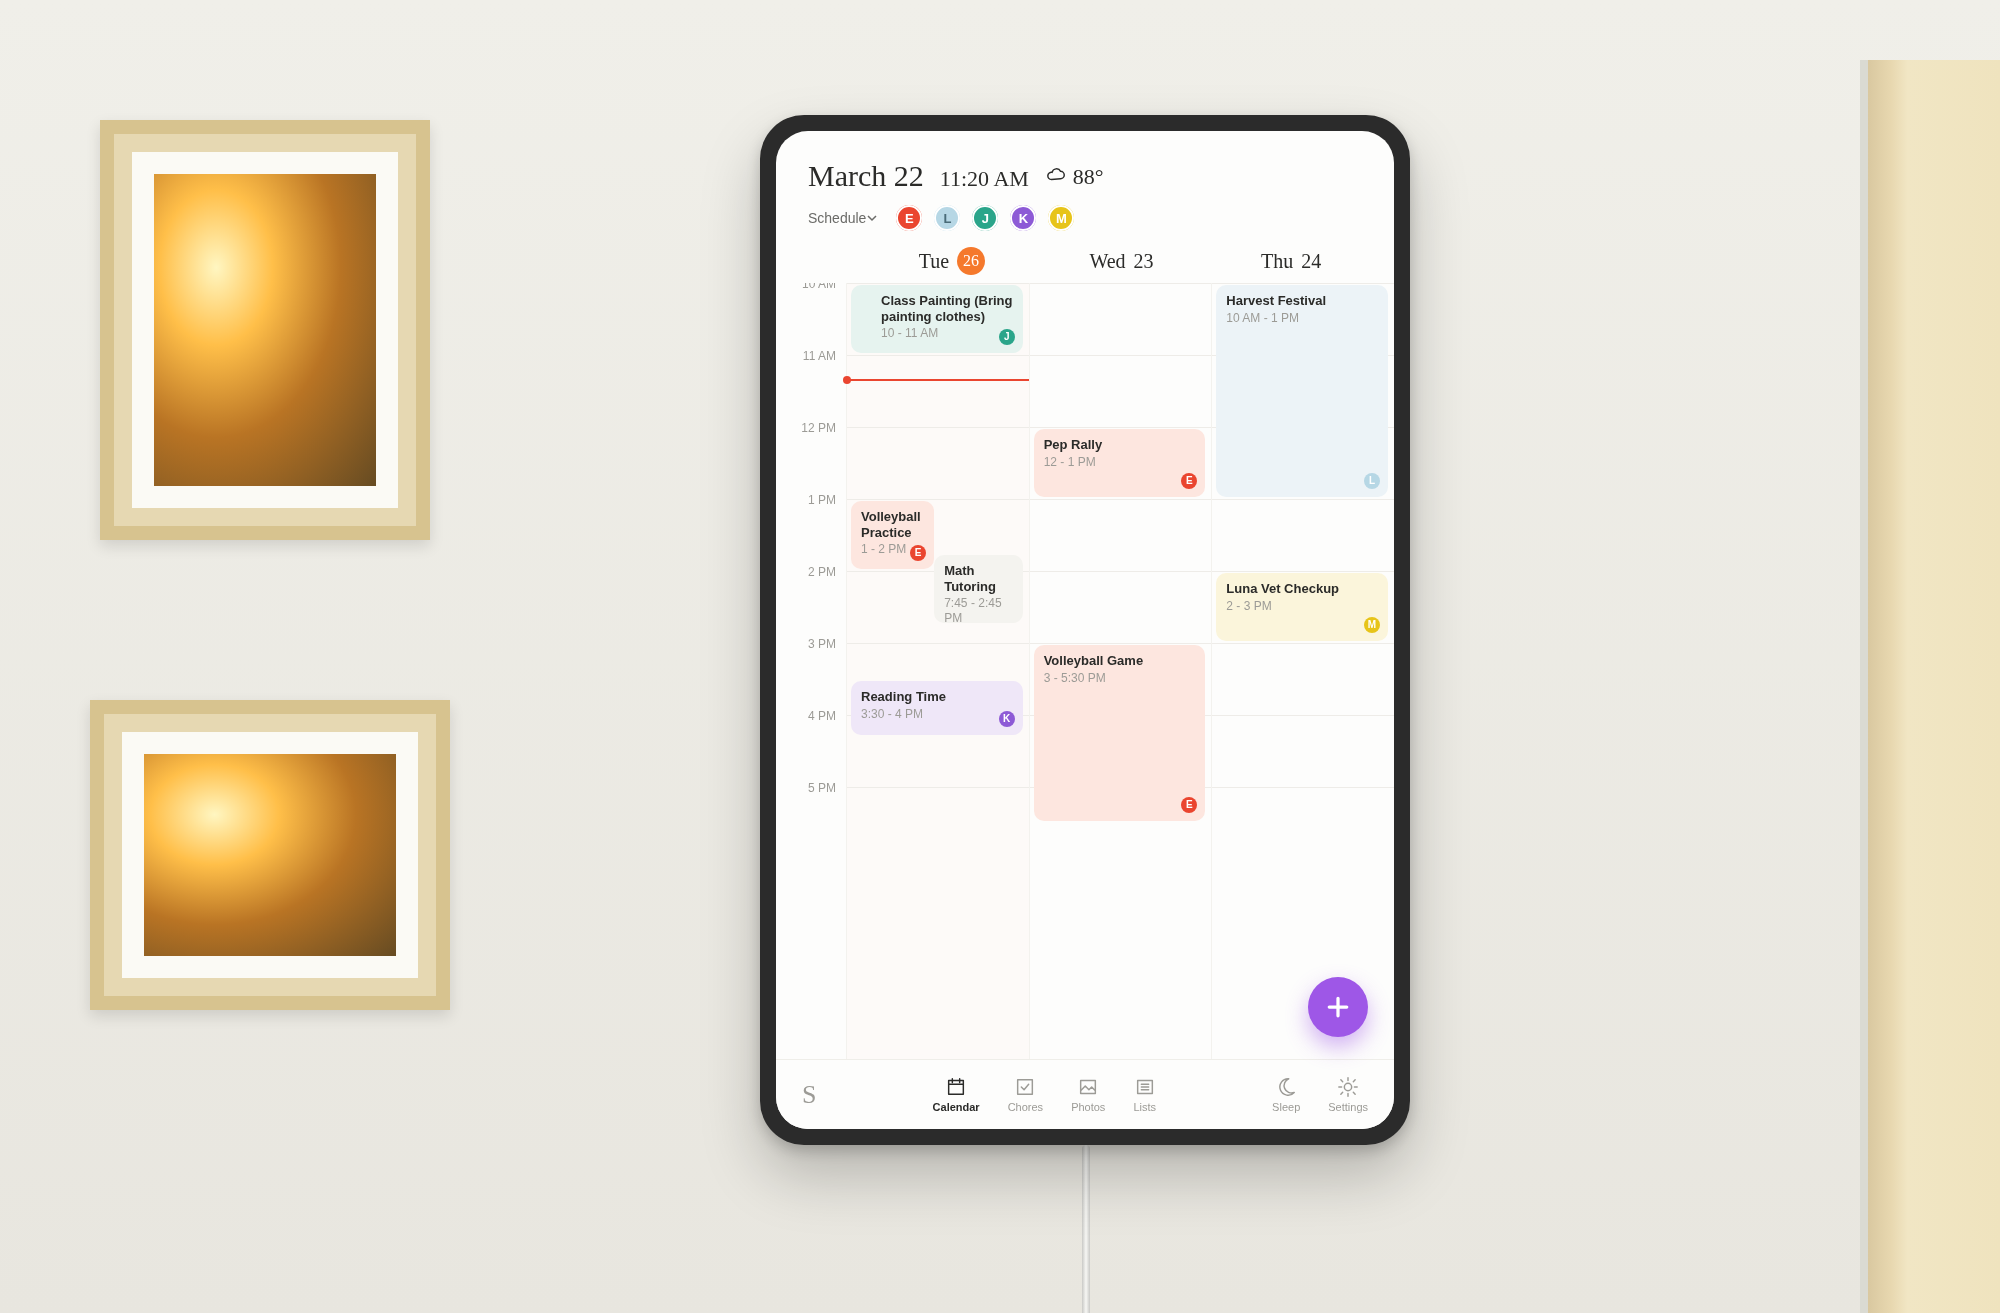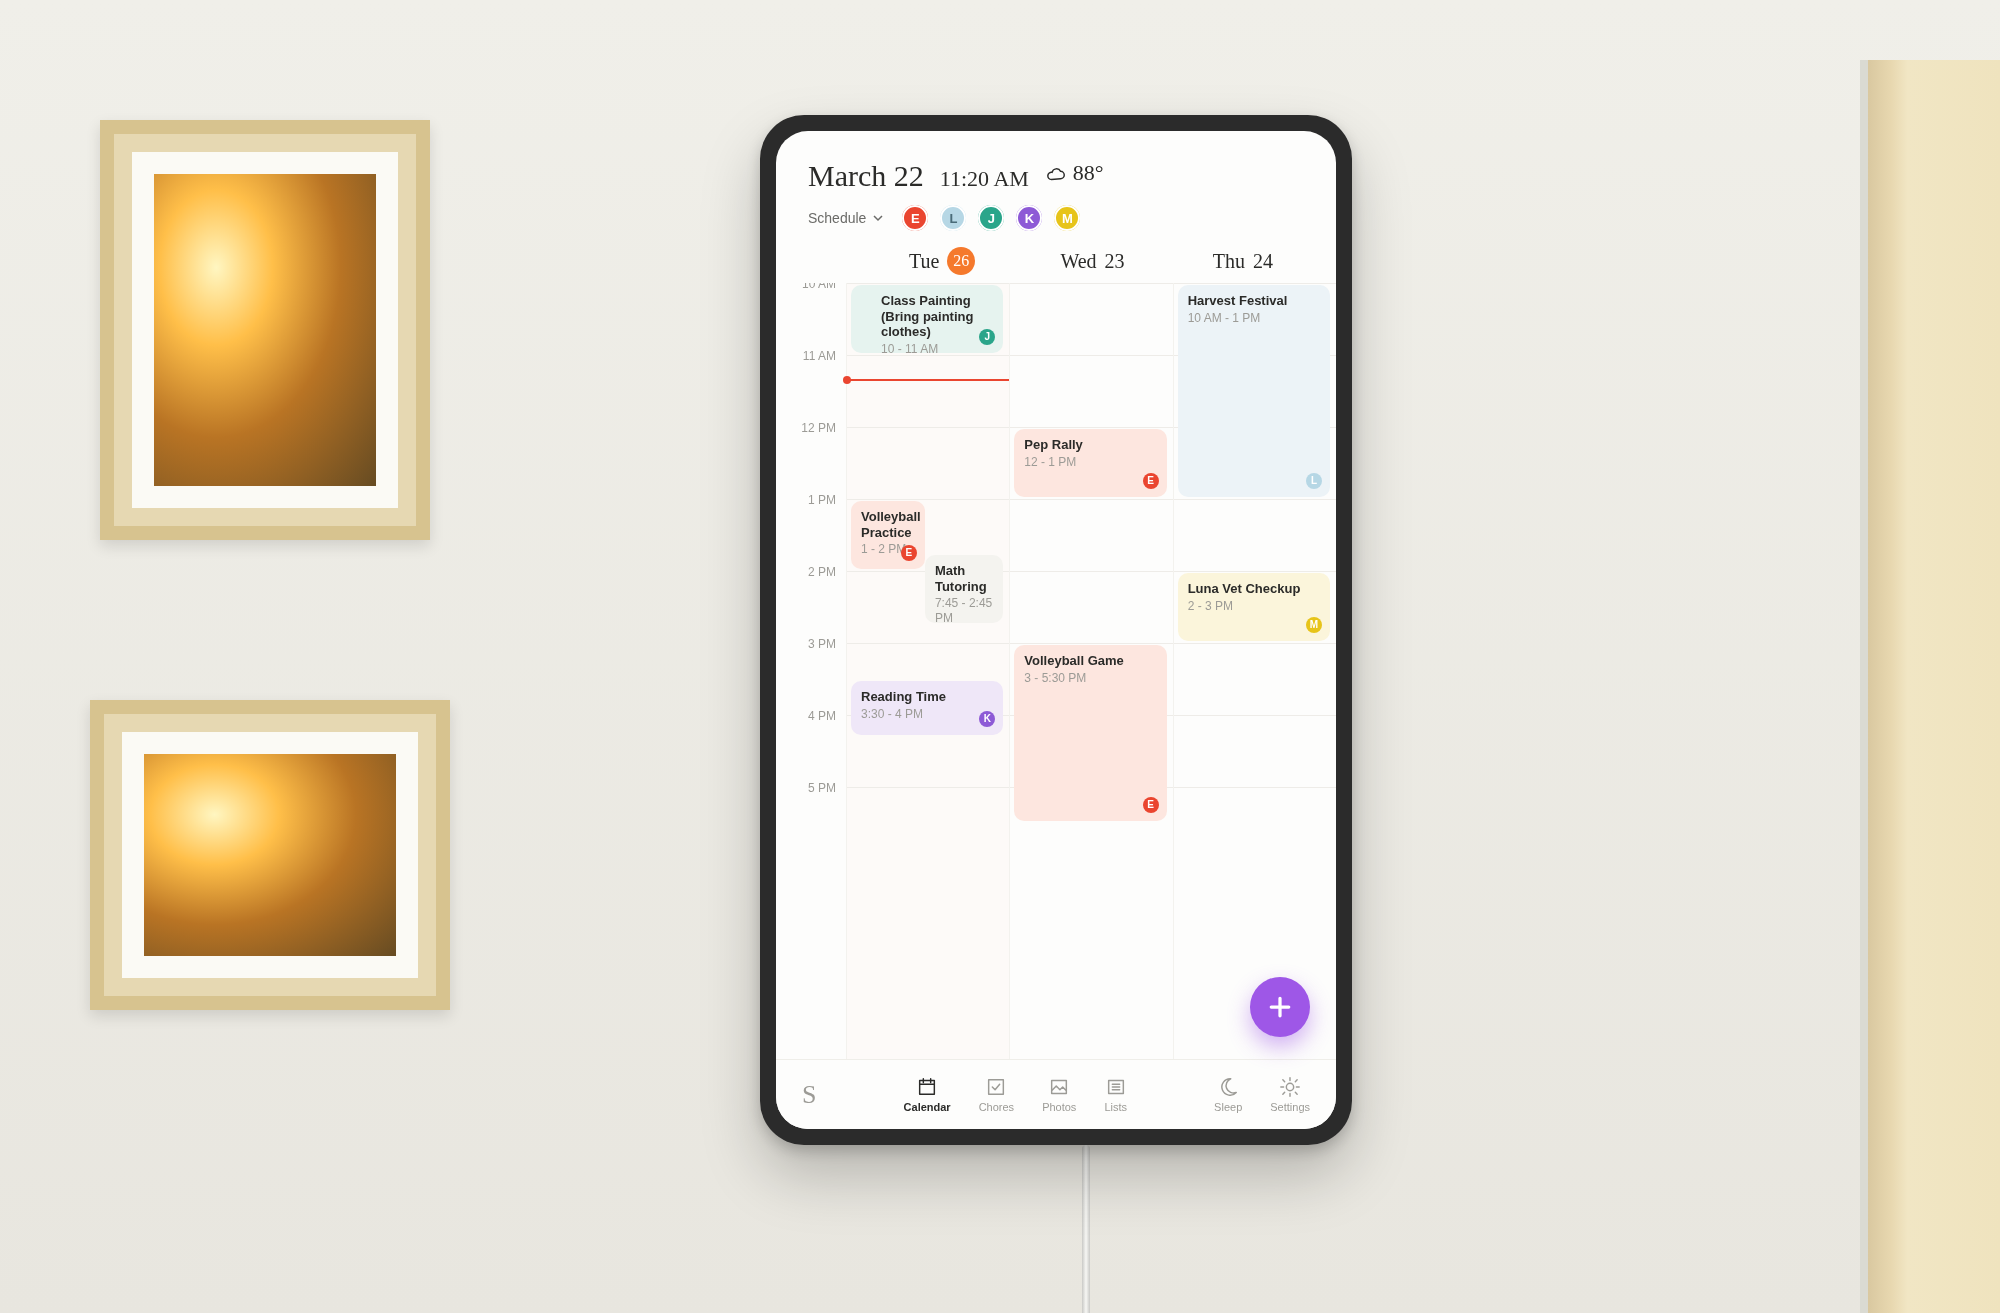--- a/index.html
+++ b/index.html
@@ -43,39 +43,39 @@
     radial-gradient(ellipse at 28% 30%, #fff6c1 0%, #ffbf49 25%, #b97424 55%, #664b22 100%);
     filter: blur(0.5px);
   }
   .frame.top { left:100px; top:120px; width:330px; height:420px; }
   .frame.bot { left:90px;  top:700px; width:360px; height:310px; }
   .cord { position:absolute; left:1082px; top:1145px; width:8px; height:190px;
     background:linear-gradient(90deg,#c9c9c6,#f7f7f4,#c9c9c6); border-radius:4px; }
 
   
   .device {
-    position:absolute; left:760px; top:115px; width:592px; height:1030px;
+    position:absolute; left:760px; top:115px; width:650px; height:1030px;
     border-radius:44px; background:var(--bezel); padding:16px;
     box-shadow: 0 30px 60px rgba(0,0,0,.22), 0 6px 14px rgba(0,0,0,.18);
   }
   .screen {
     position:relative; width:100%; height:100%; border-radius:32px;
     background:var(--screen-bg); overflow:hidden; display:flex; flex-direction:column;
   }
 
   
   .status-row { display:flex; align-items:baseline; gap:16px; padding:28px 32px 0 32px; }
   .status-date { font-family: Georgia, "Times New Roman", serif; font-size:30px; color:var(--text-dark); }
   .status-time { font-family: Georgia, serif; font-size:22px; color:var(--text-dark); }
   .status-weather { font-family: Georgia, serif; font-size:22px; color:var(--text-dark);
-    display:inline-flex; align-items:flex-end; gap:6px;}
+    display:inline-flex; align-items:flex-start; gap:6px;}
   .status-weather svg { width:22px; height:22px; }
 
   .filter-row { display:flex; align-items:center; gap:18px; padding:12px 32px 6px 32px; }
-  .view-picker { display:inline-flex; align-items:center; gap:6px; color:var(--text-mid);
+  .view-picker { display:inline-flex; align-items:center; color:var(--text-mid);
     font-size:14px; cursor:pointer;text-align:right; }
   .view-picker svg { width:12px; height:12px; }
 
   .avatars { display:flex; gap:12px; }
   .avatar { width:26px; height:26px; border-radius:50%; display:flex; align-items:center;
     justify-content:center; color:#fff; font-size:13px; font-weight:600; cursor:pointer;
     box-shadow: 0 0 0 2px #fff inset; }
 
   
   .day-head {

